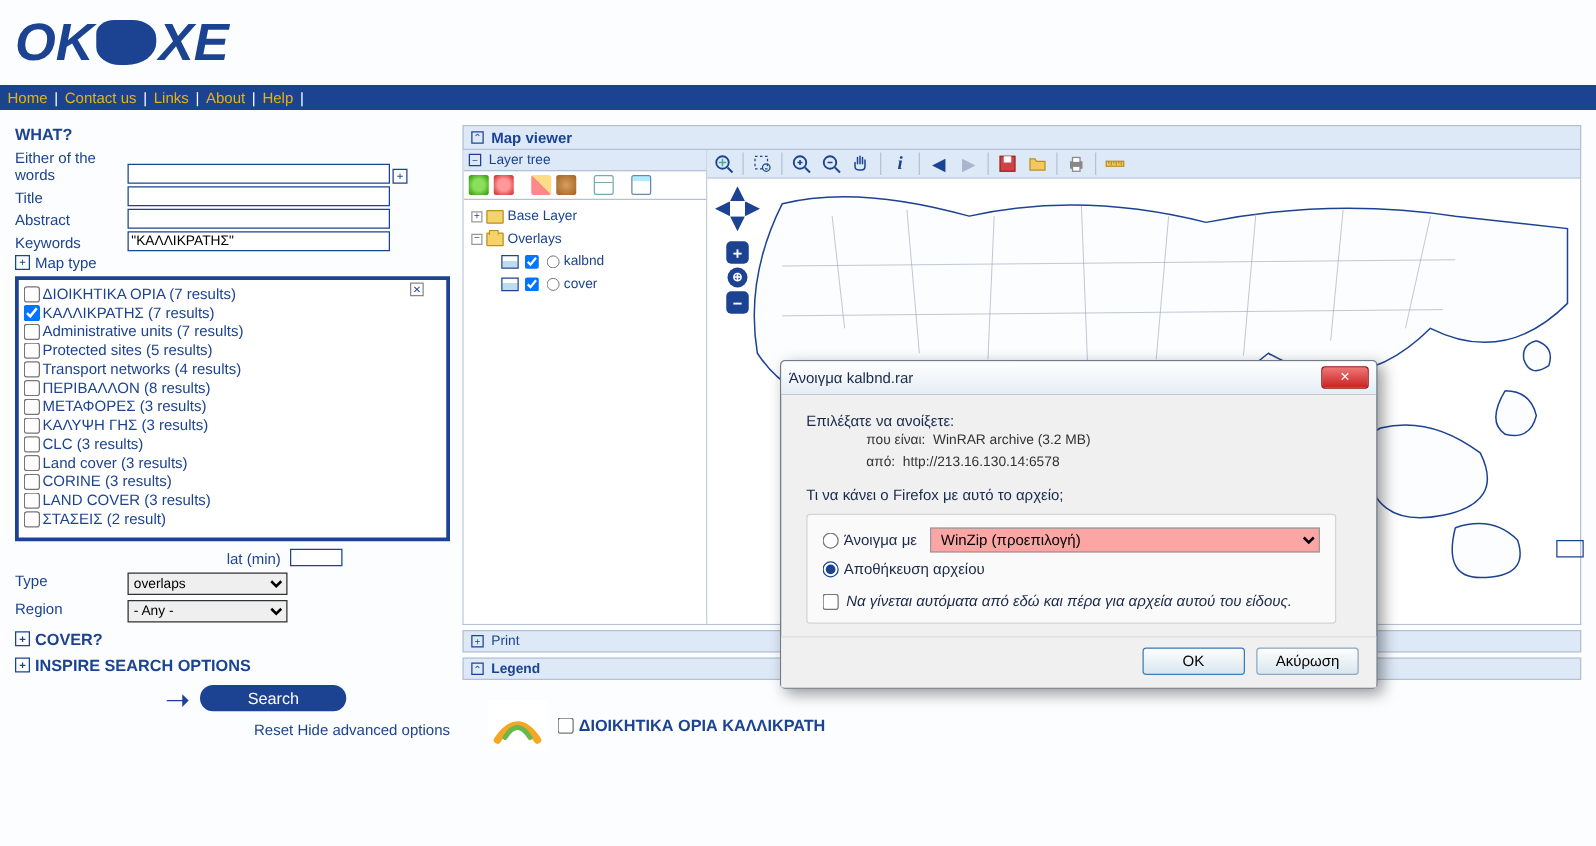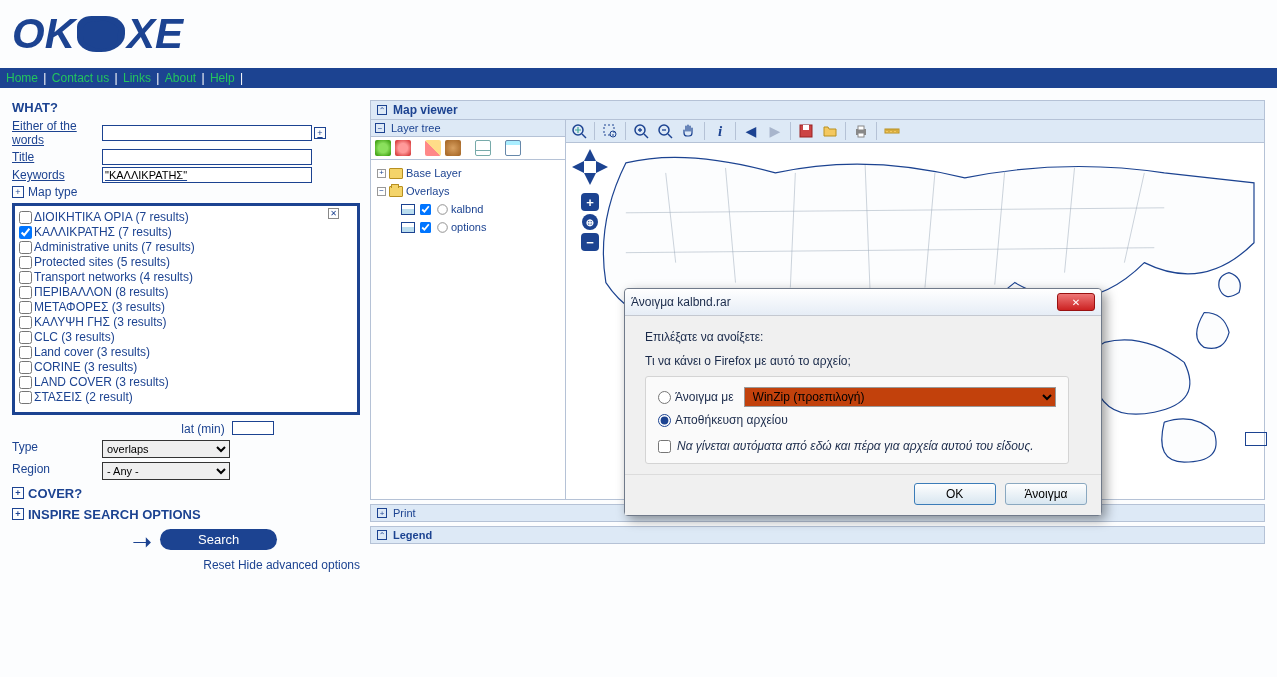--- a/index.html
+++ b/index.html
@@ -3,31 +3,31 @@
 <meta charset="utf-8">
 <style>
 * { box-sizing: border-box; margin: 0; padding: 0; font-family: Arial, Helvetica, sans-serif; }
 body { background: #fcfdfe; font-size: 12px; color: #1c4391; overflow: hidden; width: 1277px; height: 677px; position: relative; }
 
 
 .header { padding: 10px 12px; }
 .logo { font-size: 42px; font-weight: bold; font-style: italic; color: #1c4391; display: flex; align-items: center; }
 .logo-map { display: inline-block; width: 48px; height: 36px; background: #1c4391; margin: 0 2px; position: relative; border-radius: 30% 40% 50% 40%; }
 .navbar { background: #1c4391; color: #fff; padding: 3px 6px; font-size: 12px; }
-.navbar a { color: #22c55e; text-decoration: none; }
+.navbar a { color: #eab308; text-decoration: none; }
 .nav-sep { color: #fff; padding: 0 2px; }
 
 
 .main { display: flex; padding: 12px; gap: 10px; }
 .left-panel { width: 348px; }
 .right-panel { flex: 1; }
 
 
 .what { color: #1c4391; font-weight: bold; font-size: 13px; margin-bottom: 4px; }
-.form-row { display: flex; align-items: center; margin-bottom: 2px; text-decoration: underline; }
+.form-row { display: flex; align-items: flex-end; margin-bottom: 2px; }
 .form-row label { width: 90px; font-size: 12px; color: #1c4391; }
 .input-text { border: 1px solid #1c4391; height: 16px; width: 210px; font-size: 11px; padding: 0 2px; }
 .plus-box { width: 12px; height: 12px; border: 1px solid #1c4391; display: inline-flex; align-items: center; justify-content: center; font-size: 9px; margin-left: 2px; color:#1c4391; line-height:1; cursor:pointer; }
 .map-type { display: flex; align-items: center; font-size: 12px; color: #1c4391; margin-top: 2px; }
 .map-type .plus-box { margin-right: 4px; margin-left:0; }
 
 .results-box { border: 3px solid #1c4391; background: #fff; padding: 4px; height: 212px; margin-top: 4px; position: relative; }
 .results-close { position: absolute; top: 2px; right: 18px; width: 11px; height: 11px; border: 1px solid #888; font-size: 8px; display:flex; align-items:center; justify-content:center; cursor:pointer; }
 .results-scroll { height: 100%; overflow-y: scroll; }
 .results-scroll::-webkit-scrollbar { width: 16px; }
@@ -104,21 +104,21 @@
 .dlg-close { margin-left: auto; width: 38px; height: 18px; background: linear-gradient(#e77 ,#c22); border: 1px solid #911; border-radius: 3px; display:flex; align-items:center; justify-content:center; color:#fff; font-size:10px; cursor:pointer; }
 .dialog-body { padding: 14px 32px 10px 20px; font-size: 12px; }
 .dlg-file { margin: 10px 0 2px 24px; font-weight: bold; display:flex; align-items:center; }
 .dlg-file-icon { width: 14px; height: 12px; background:#f4d46a; border:1px solid #b89020; display:inline-block; margin-right:6px; border-radius:1px; }
 .dlg-meta { margin-left: 48px; font-size: 11px; color:#333; line-height:1.6; }
 .dlg-meta span { color:#333; }
 .dlg-q { margin: 10px 0 8px 0; }
 .dlg-options { border: 1px solid #d4d4d4; background:#fafafa; padding: 10px 12px; border-radius:3px; }
 .dlg-opt-row { display: flex; align-items: center; margin-bottom: 6px; }
 .dlg-opt-row label { margin-left: 4px; }
-.dlg-select { flex: 1; margin-left: 10px; border: 1px solid #999; height: 20px; padding: 0 4px; background:#c2410c; font-size:12px; }
+.dlg-select { flex: 1; margin-left: 10px; border: 1px solid #999; height: 20px; padding: 0 4px; background:#fca5a5; font-size:12px; }
 .dlg-check-row { margin-top: 12px; display:flex; align-items:center; }
 .dlg-check-row label { margin-left: 6px; font-style: italic; }
 .dialog-buttons { background: #f0f0f0; padding: 8px 14px 10px 0; text-align: right; border-top: 1px solid #dcdcdc; }
 .dlg-btn { min-width: 82px; height: 22px; font-size: 12px; margin-left: 6px; border: 1px solid #8aa8c0; background: linear-gradient(#fefefe,#d8e6f0); border-radius: 3px; cursor:pointer; }
 .dlg-btn.primary { border: 1.5px solid #3b7cb8; }
 
 
 .dlg-opt-row.selected input { accent-color:#1c4391; }
 </style>
 </head>
@@ -146,20 +146,24 @@
 
   <div class="left-panel">
     <div class="what">WHAT?</div>
     <div class="form-row">
       <label>Either of the words</label>
       <input class="input-text" style="">
       <span class="plus-box">+</span>
     </div>
     <div class="form-row">
       <label>Title</label>
+      <input class="input-text" style="">
+    </div>
+    <div class="form-row">
+      <label>Abstract</label>
       <input class="input-text" style="">
     </div>
     <div class="form-row">
       <label>Keywords</label>
       <input class="input-text" value="&quot;ΚΑΛΛΙΚΡΑΤΗΣ&quot;" style="">
     </div>
     <div class="map-type">
       <span class="plus-box">+</span>
       <span>Map type</span>
     </div>
@@ -287,21 +291,21 @@
             <span class="layer-icon"></span>
             <input type="checkbox" checked="" class="cb-sm" style="">
             <input type="radio" class="radio-sm" style="">
             <span>kalbnd</span>
           </div>
           <div class="tree-node">
               <span class="tree-indent" style="width:24px"></span>
             <span class="layer-icon"></span>
             <input type="checkbox" checked="" class="cb-sm" style="">
             <input type="radio" class="radio-sm" style="">
-            <span>options</span>
+            <span>cover</span>
           </div>
         </div>
       </div>
       <div class="map-right">
         <div class="map-toolbar">
           <span class="mtb">
               <svg viewBox="0 0 16 16">
                 <circle cx="7" cy="7" r="5" fill="none" stroke="#1c4391" stroke-width="1.5"></circle>
                 <line x1="11" y1="11" x2="15" y2="15" stroke="#1c4391" stroke-width="1.5"></line>
                 <path d="M4 7 h6 M7 4 v6" stroke="#4a9" stroke-width="1.2"></path>
@@ -402,46 +406,60 @@
     </div>
     <div class="print-bar">
       <span class="toggle-sq">+</span>
       <span>Print</span>
     </div>
     <div class="legend-bar">
       <span class="toggle-sq">⌃</span>
       <b>Legend</b>
     </div>
 
+    <div class="result-title">
+      <svg class="result-logo" viewBox="0 0 48 40">
+          <path d="M8 32 Q24 8 40 32" fill="none" stroke="#f5a623" stroke-width="6" stroke-linecap="round"></path>
+          <path d="M14 30 Q24 14 34 30" fill="none" stroke="#68b84e" stroke-width="4" stroke-linecap="round"></path>
+        </svg>
+      <input type="checkbox" class="checkbox" style="">
+      <span>ΔΙΟΙΚΗΤΙΚΑ ΟΡΙΑ ΚΑΛΛΙΚΡΑΤΗ</span>
+    </div>
   </div>
 </div>
 
 <div class="small-box-right"></div>
 
 <div class="dialog">
   <div class="dialog-title">
     <span>Άνοιγμα kalbnd.rar</span>
     <span class="dlg-close">✕</span>
   </div>
   <div class="dialog-body">
     <div>Επιλέξατε να ανοίξετε:</div>
+    <div class="dlg-meta">
+      <span>που είναι:</span>&nbsp;
+      <span>WinRAR archive (3.2 MB)</span><br>
+      <span>από:</span>&nbsp;
+      <span>http://213.16.130.14:6578</span>
+    </div>
     <div class="dlg-q">Τι να κάνει ο Firefox  με αυτό το αρχείο;</div>
     <div class="dlg-options">
       <div class="dlg-opt-row">
         <input type="radio" name="dlg" style="">
         <label>Άνοιγμα με</label>
         <select class="dlg-select"><option>WinZip (προεπιλογή)</option></select>
       </div>
       <div class="dlg-opt-row selected">
         <input type="radio" name="dlg" checked="" style="">
         <label>Αποθήκευση αρχείου</label>
       </div>
       <div class="dlg-check-row">
         <input type="checkbox" style="">
         <label>Να γίνεται αυτόματα από εδώ και πέρα για αρχεία αυτού του είδους.</label>
       </div>
     </div>
   </div>
   <div class="dialog-buttons">
     <button class="dlg-btn primary">OK</button>
-    <button class="dlg-btn">Άνοιγμα</button>
+    <button class="dlg-btn">Ακύρωση</button>
   </div>
 </div>
 
 </body></html>

